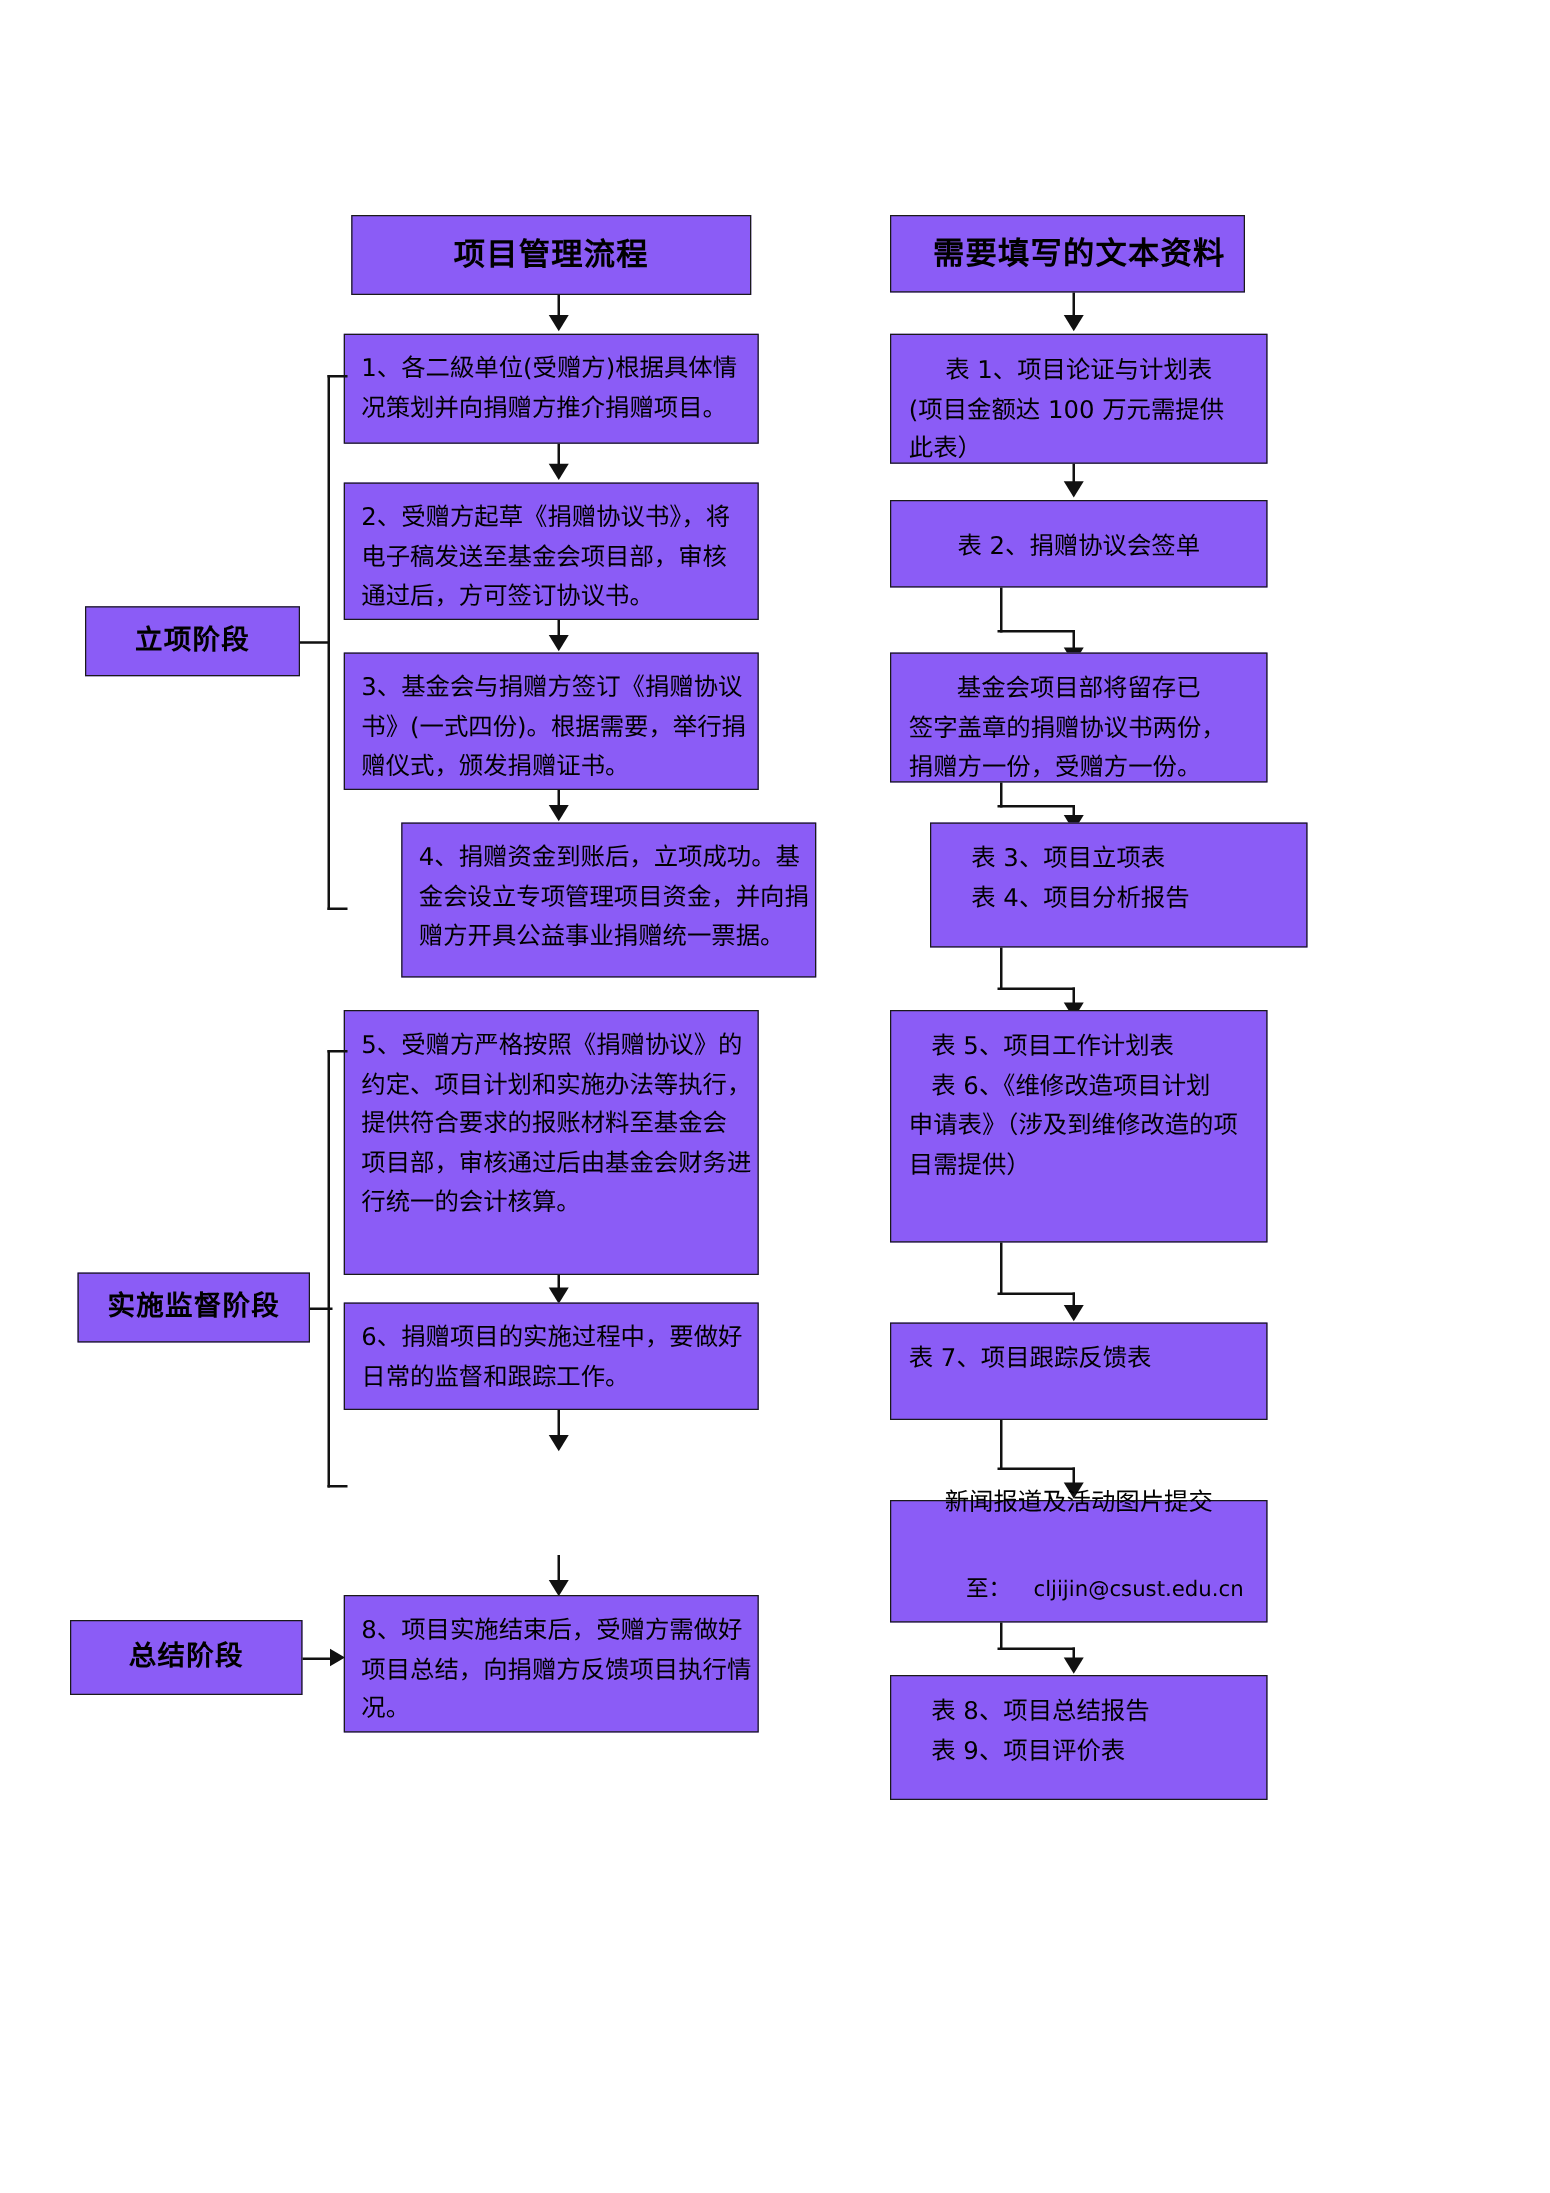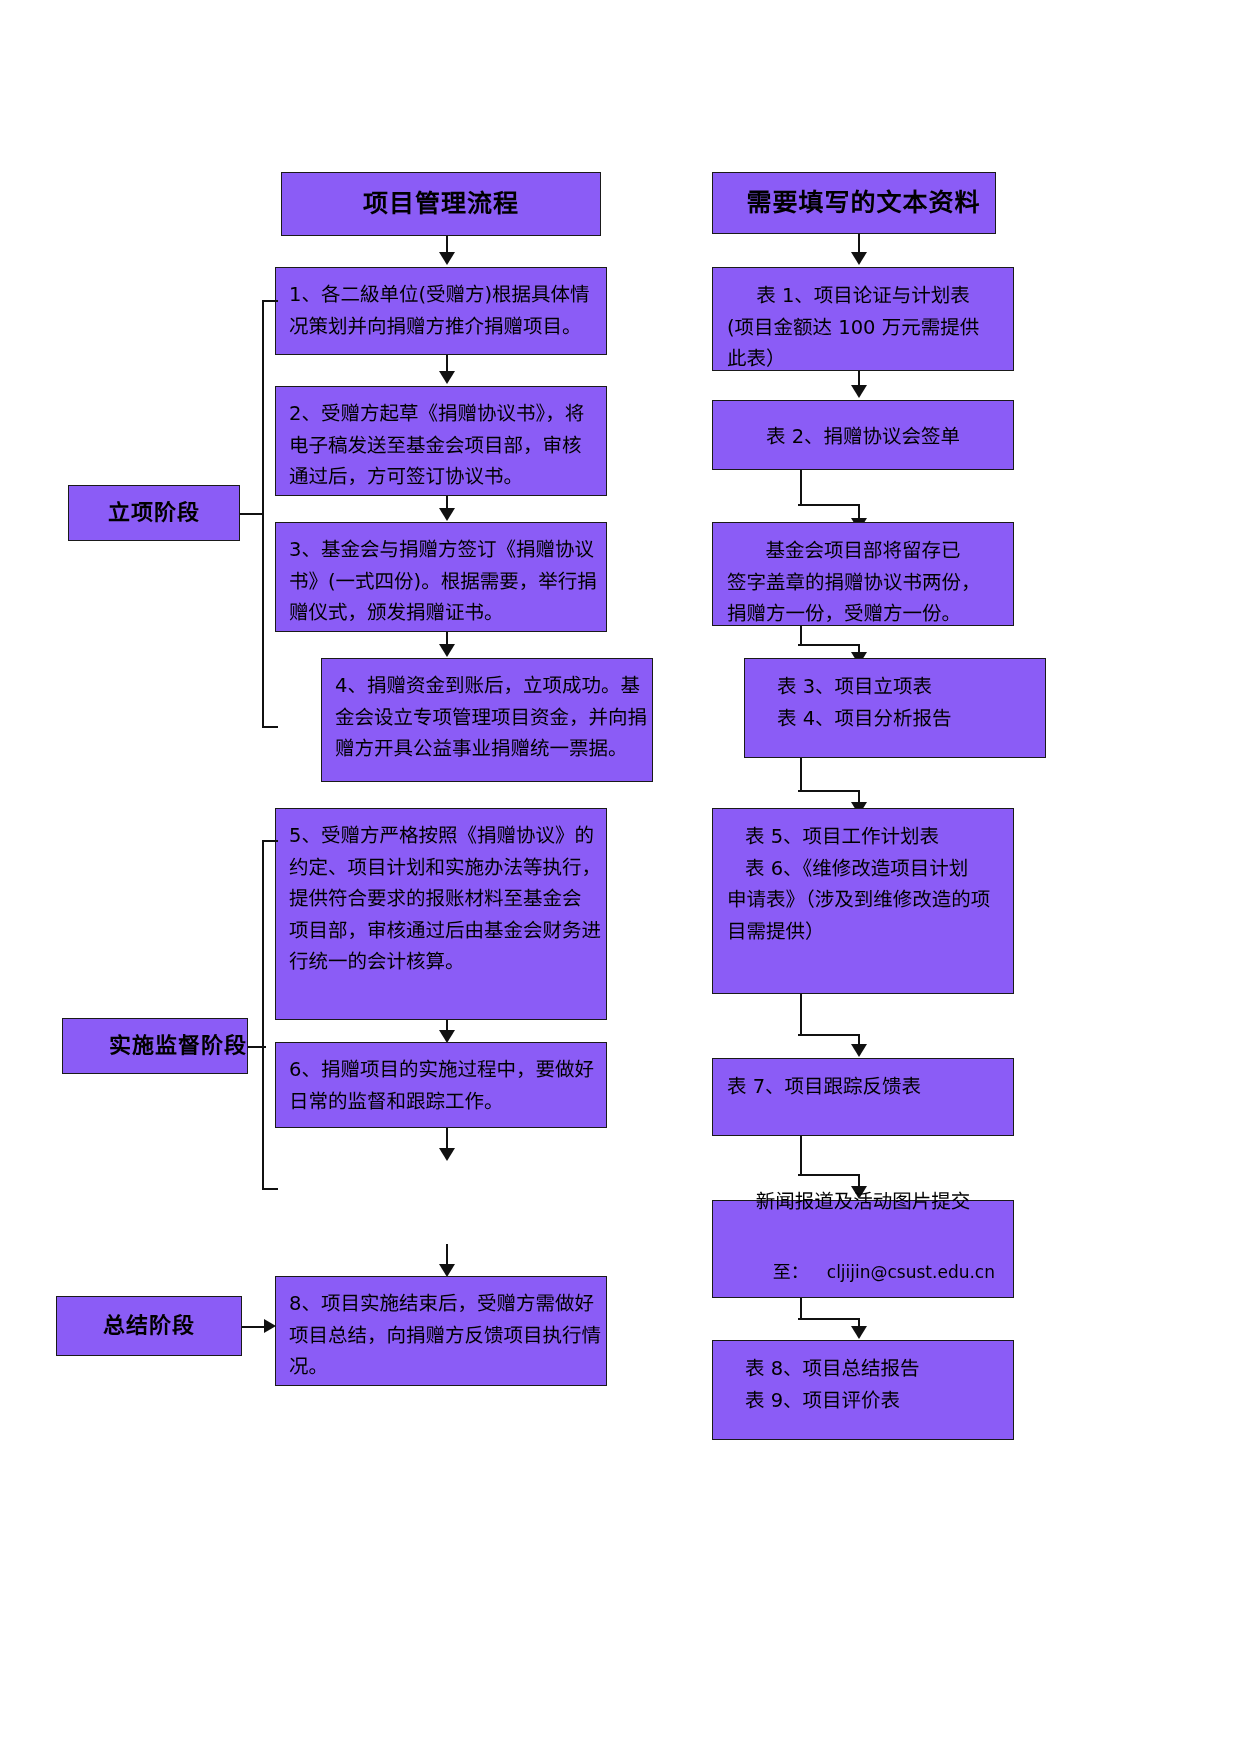--- a/index.html
+++ b/index.html
@@ -204,21 +204,21 @@
   </div>
 
   <div class="bracket" style="left:262px; top:300px; width:16px; height:428px;"></div>
   <div class="hline" style="left:240px; top:513px; width:24px;"></div>
   <div class="box stage-box" style="left:68px; top:485px; width:172px; height:56px;">
     <span>立项阶段</span>
   </div>
 
   <div class="bracket" style="left:262px; top:840px; width:16px; height:350px;"></div>
   <div class="hline" style="left:246px; top:1046px; width:20px;"></div>
-  <div class="box stage-box" style="left:62px; top:1018px; width:186px; height:56px;align-items:flex-end;">
+  <div class="box stage-box" style="left:62px; top:1018px; width:186px; height:56px;">
     <span>实施监督阶段</span>
   </div>
 
   <div class="box stage-box" style="left:56px; top:1296px; width:186px; height:60px;">
     <span>总结阶段</span>
   </div>
   <div class="hline" style="left:242px; top:1326px; width:24px;"></div>
   <div class="arrowhead-right" style="left:264px; top:1319px;"></div>
 
   <div class="box header-box" style="left:712px; top:172px; width:284px; height:62px;padding-left:19px;">

